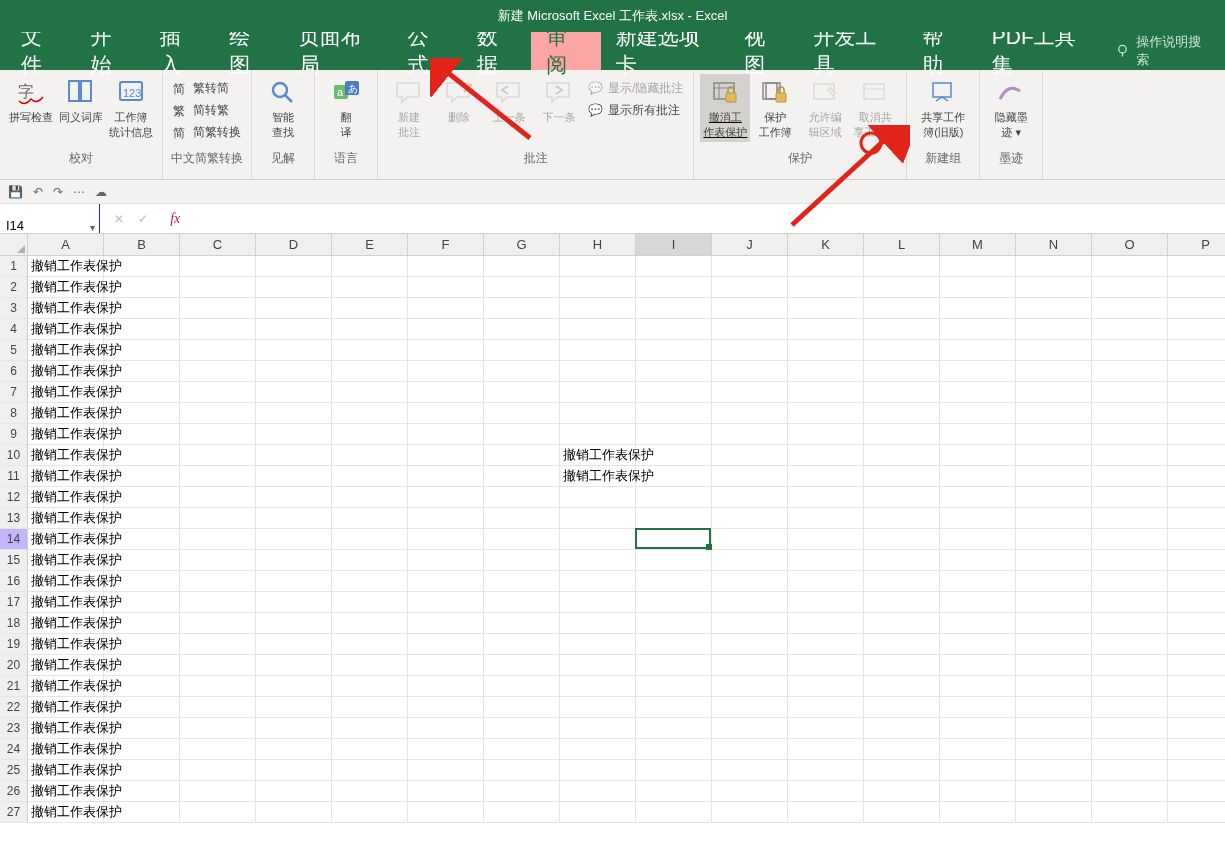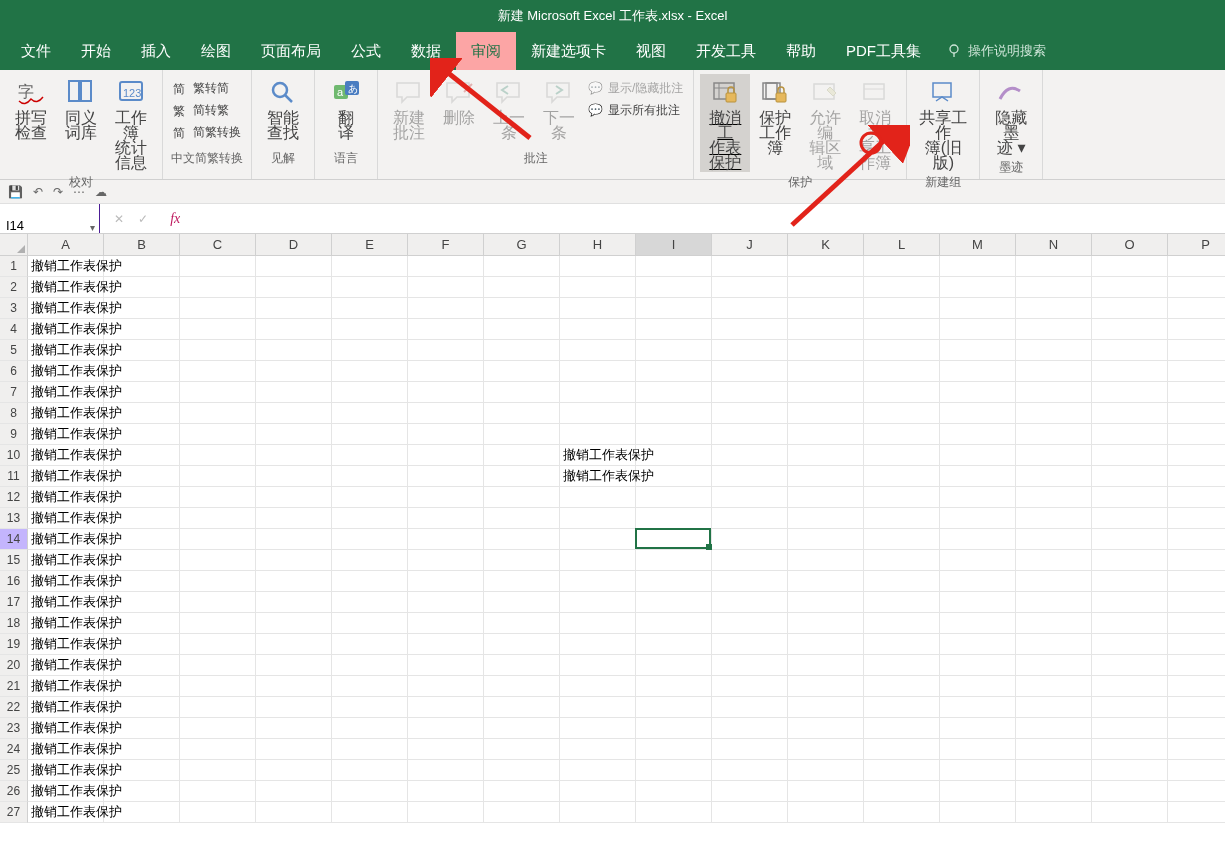--- a/index.html
+++ b/index.html
@@ -1,28 +1,28 @@
 <!DOCTYPE html>
 <html><head>
 <meta charset="utf-8">
 <style>
   * { box-sizing: border-box; margin: 0; padding: 0; }
   body { font-family: "Microsoft YaHei", "Segoe UI", sans-serif; font-size: 12px; background: #fff; overflow: hidden; width: 1225px; height: 842px; }
   .titlebar { background: #217346; height: 32px; display: flex; align-items: center; justify-content: center; color: #fff; font-size: 13px; position: relative; }
   .tabsbar { background: #217346; height: 38px; display: flex; align-items: center; padding: 0 6px; }
-  .tab { color: #fff; padding: 0 15px; height: 38px; display: flex; align-items: center; font-size: 15px; cursor: pointer; }
+  .tab { color: #fff; padding: 0 15px; height: 38px; display: flex; align-items: center; font-size: 21px; cursor: pointer; }
   .tab.active { background: #fca5a5; color: #217346; }
-  .search-wrap { display: flex; align-items: center; padding: 0 10px; color: #cfe6d9; font-size: 13px; text-align: right; }
+  .search-wrap { display: flex; align-items: center; padding: 0 10px; color: #cfe6d9; font-size: 13px; }
   .search-wrap .bulb { width: 16px; height: 16px; margin-right: 6px; }
   .ribbon { background: #f3f2f1; height: 110px; border-bottom: 1px solid #d0d0d0; display: flex; }
   .group { border-right: 1px solid #d9d9d9; display: flex; flex-direction: column; justify-content: space-between; padding: 4px 6px 0; }
   .group-label { text-align: center; font-size: 12px; color: #666; padding: 2px 0 12px; }
   .btn-col { display: flex; flex-direction: column; align-items: center; width: 50px; padding: 2px 2px; cursor: pointer; }
   .btn-col .ico { width: 32px; height: 32px; display:flex; align-items:center; justify-content:center; }
-  .btn-col .lbl { font-size: 16px; color: #444; text-align: center; line-height: 15px; margin-top: 2px; }
+  .btn-col .lbl { font-size: 11px; color: #444; text-align: center; line-height: 15px; margin-top: 2px; }
   .btn-col.disabled .lbl, .btn-col.disabled .ico { opacity: .45; }
   .btn-col.highlight { background: #d4d2cf; text-decoration: underline; }
   .rows { display:flex; flex-direction:column; gap:1px; padding-top:4px; }
   .row-btn { font-size:12px; color:#444; padding:2px 4px; display:flex; align-items:center; gap:4px; cursor:pointer; }
   .row-btn .mini { width:16px; height:16px; display:inline-block; }
   .qat { background:#f3f2f1; height:24px; display:flex; align-items:center; padding:0 8px; gap:10px; border-bottom:1px solid #e0e0e0;}
   .namebox-bar { height:30px; display:flex; align-items:center; border-bottom:1px solid #d0d0d0; background:#fff; }
   .namebox { width:100px; border-right:1px solid #4c1d95; height:100%; display:flex; align-items:flex-end; padding:0 6px; font-size:13px; position:relative;}
   .namebox .dd { position:absolute; right:4px; font-size:10px; color:#666;}
   .fx-btns { display:flex; align-items:center; gap:14px; padding:0 14px; color:#888;}

